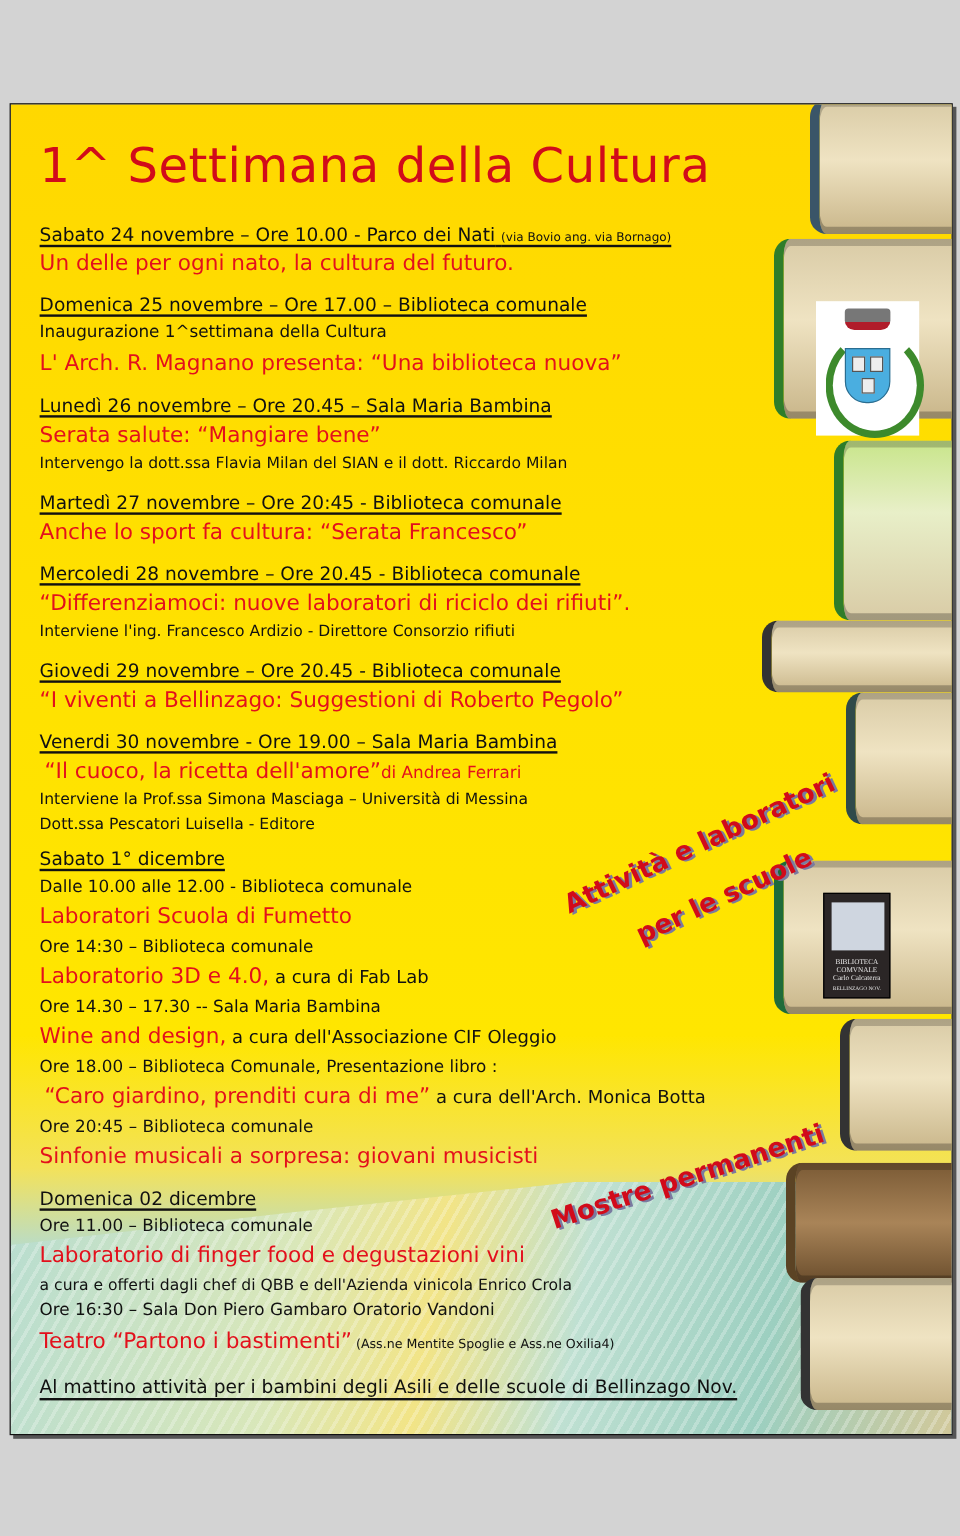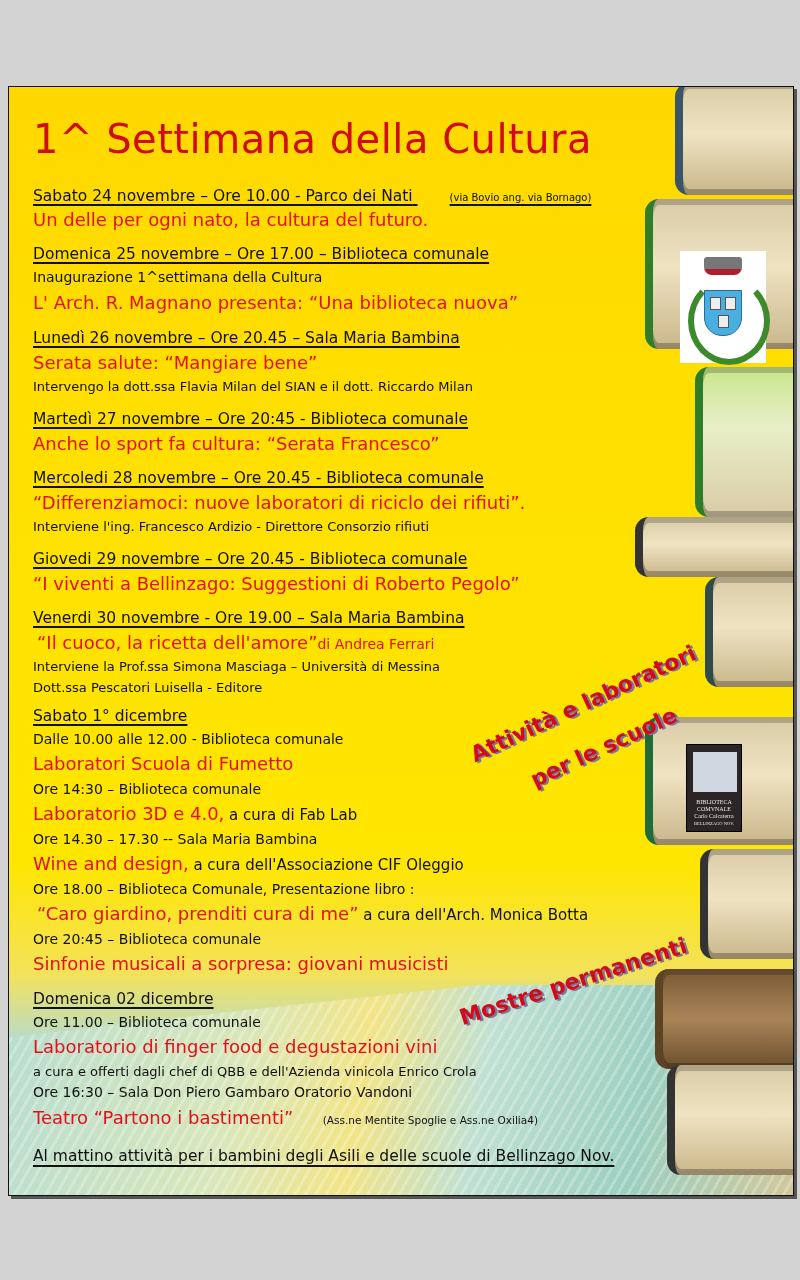--- a/index.html
+++ b/index.html
@@ -76,26 +76,26 @@
     color: #e8e8e8; font-family: "Liberation Serif", serif; font-size: 6px; line-height: 7px;
     white-space: nowrap;
   }
   .title {
     position: absolute; left: 24px; top: 28px;
     color: #d10b1a; font-size: 40px; line-height: 48px;
     font-family: "DejaVu Sans", sans-serif; letter-spacing: 0.5px; white-space: nowrap;
   }
   .line { position: absolute; left: 24px; white-space: nowrap; }
   .hdr { color: #111; font-size: 15.5px; text-decoration: underline; text-decoration-thickness: 1.5px; text-underline-offset: 3px; }
-  .hdr .small { font-size: 10px; margin-left: 32px; }
+  .hdr .small { font-size: 10px; }
   .red { color: #e3101c; font-size: 18px; }
   .blk { color: #111; font-size: 14px; }
   .blk-s { color: #111; font-size: 13px; }
   .red .inline-blk { color: #111; font-size: 15px; }
-  .red .inline-blk-s { color: #111; font-size: 10.5px; margin-left: 26px; }
+  .red .inline-blk-s { color: #111; font-size: 10.5px; }
   .red .inline-red-s { color: #e3101c; font-size: 14px; }
   .footer-note { color: #111; font-size: 15.5px; text-decoration: underline; text-decoration-thickness: 2px; text-underline-offset: 4px; }
 
   .diag {
     position: absolute; color: #d10b1a; font-size: 22px; font-weight: bold;
     text-shadow: 2px 2px 0 #7a7aa0; white-space: nowrap;
     transform-origin: left bottom;
   }
 </style>
 </head>

